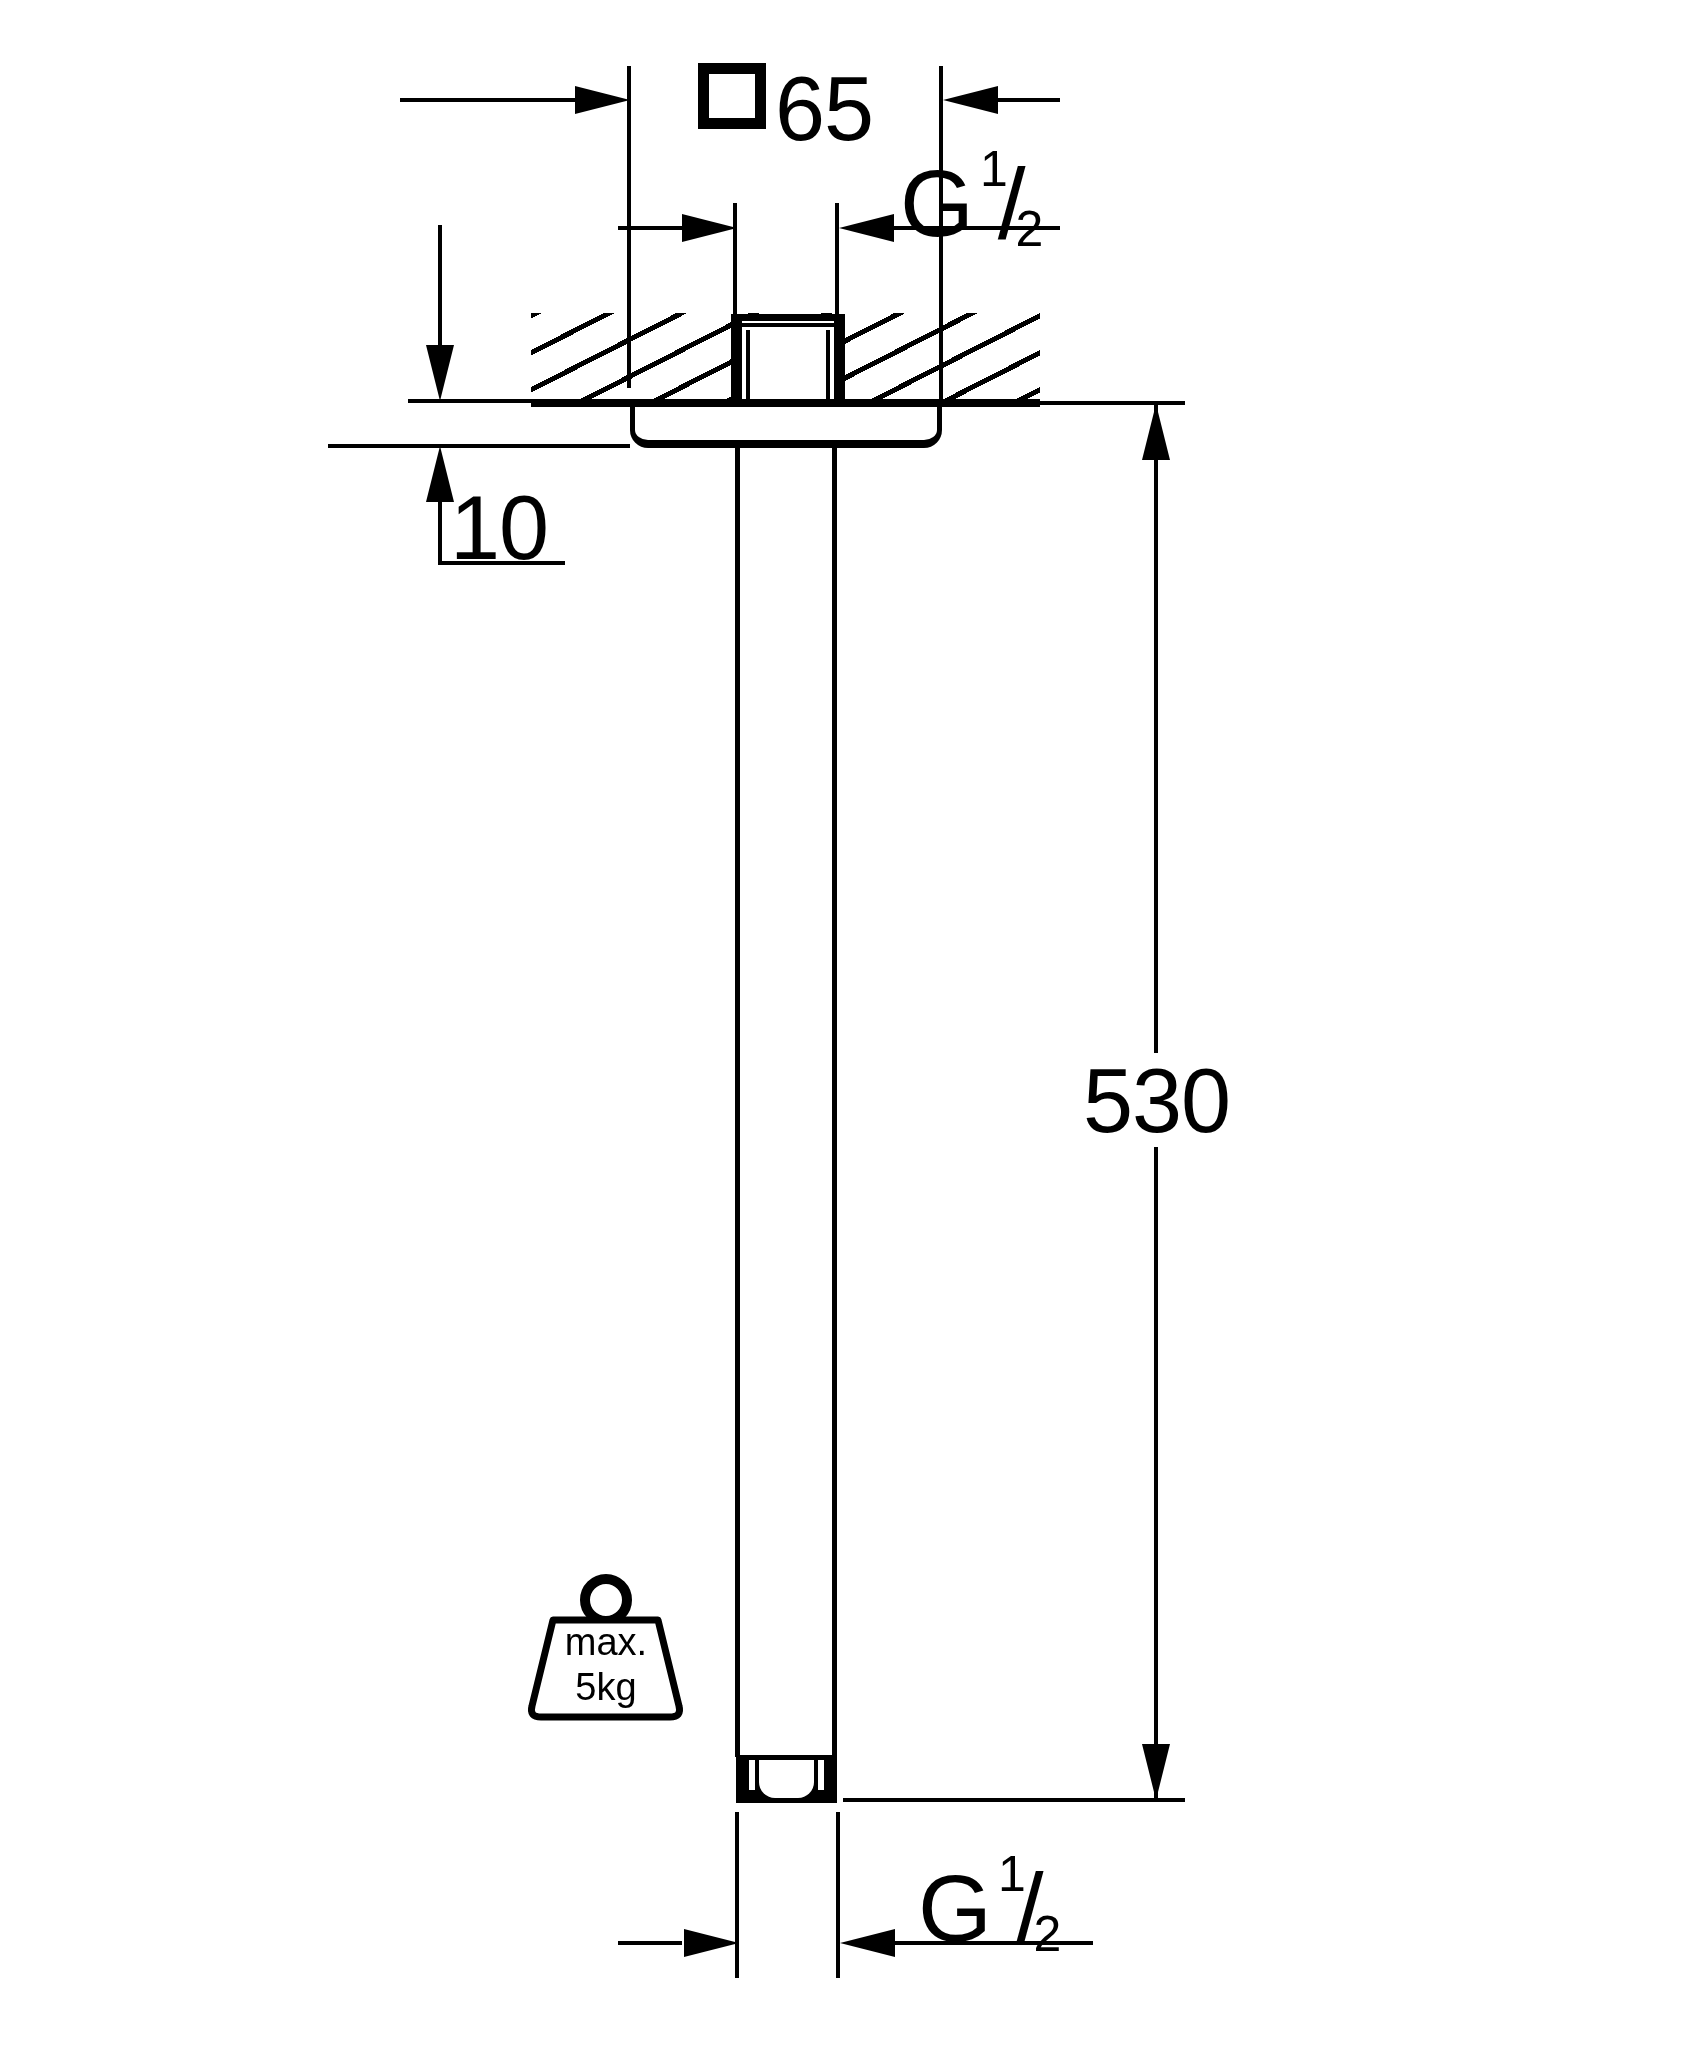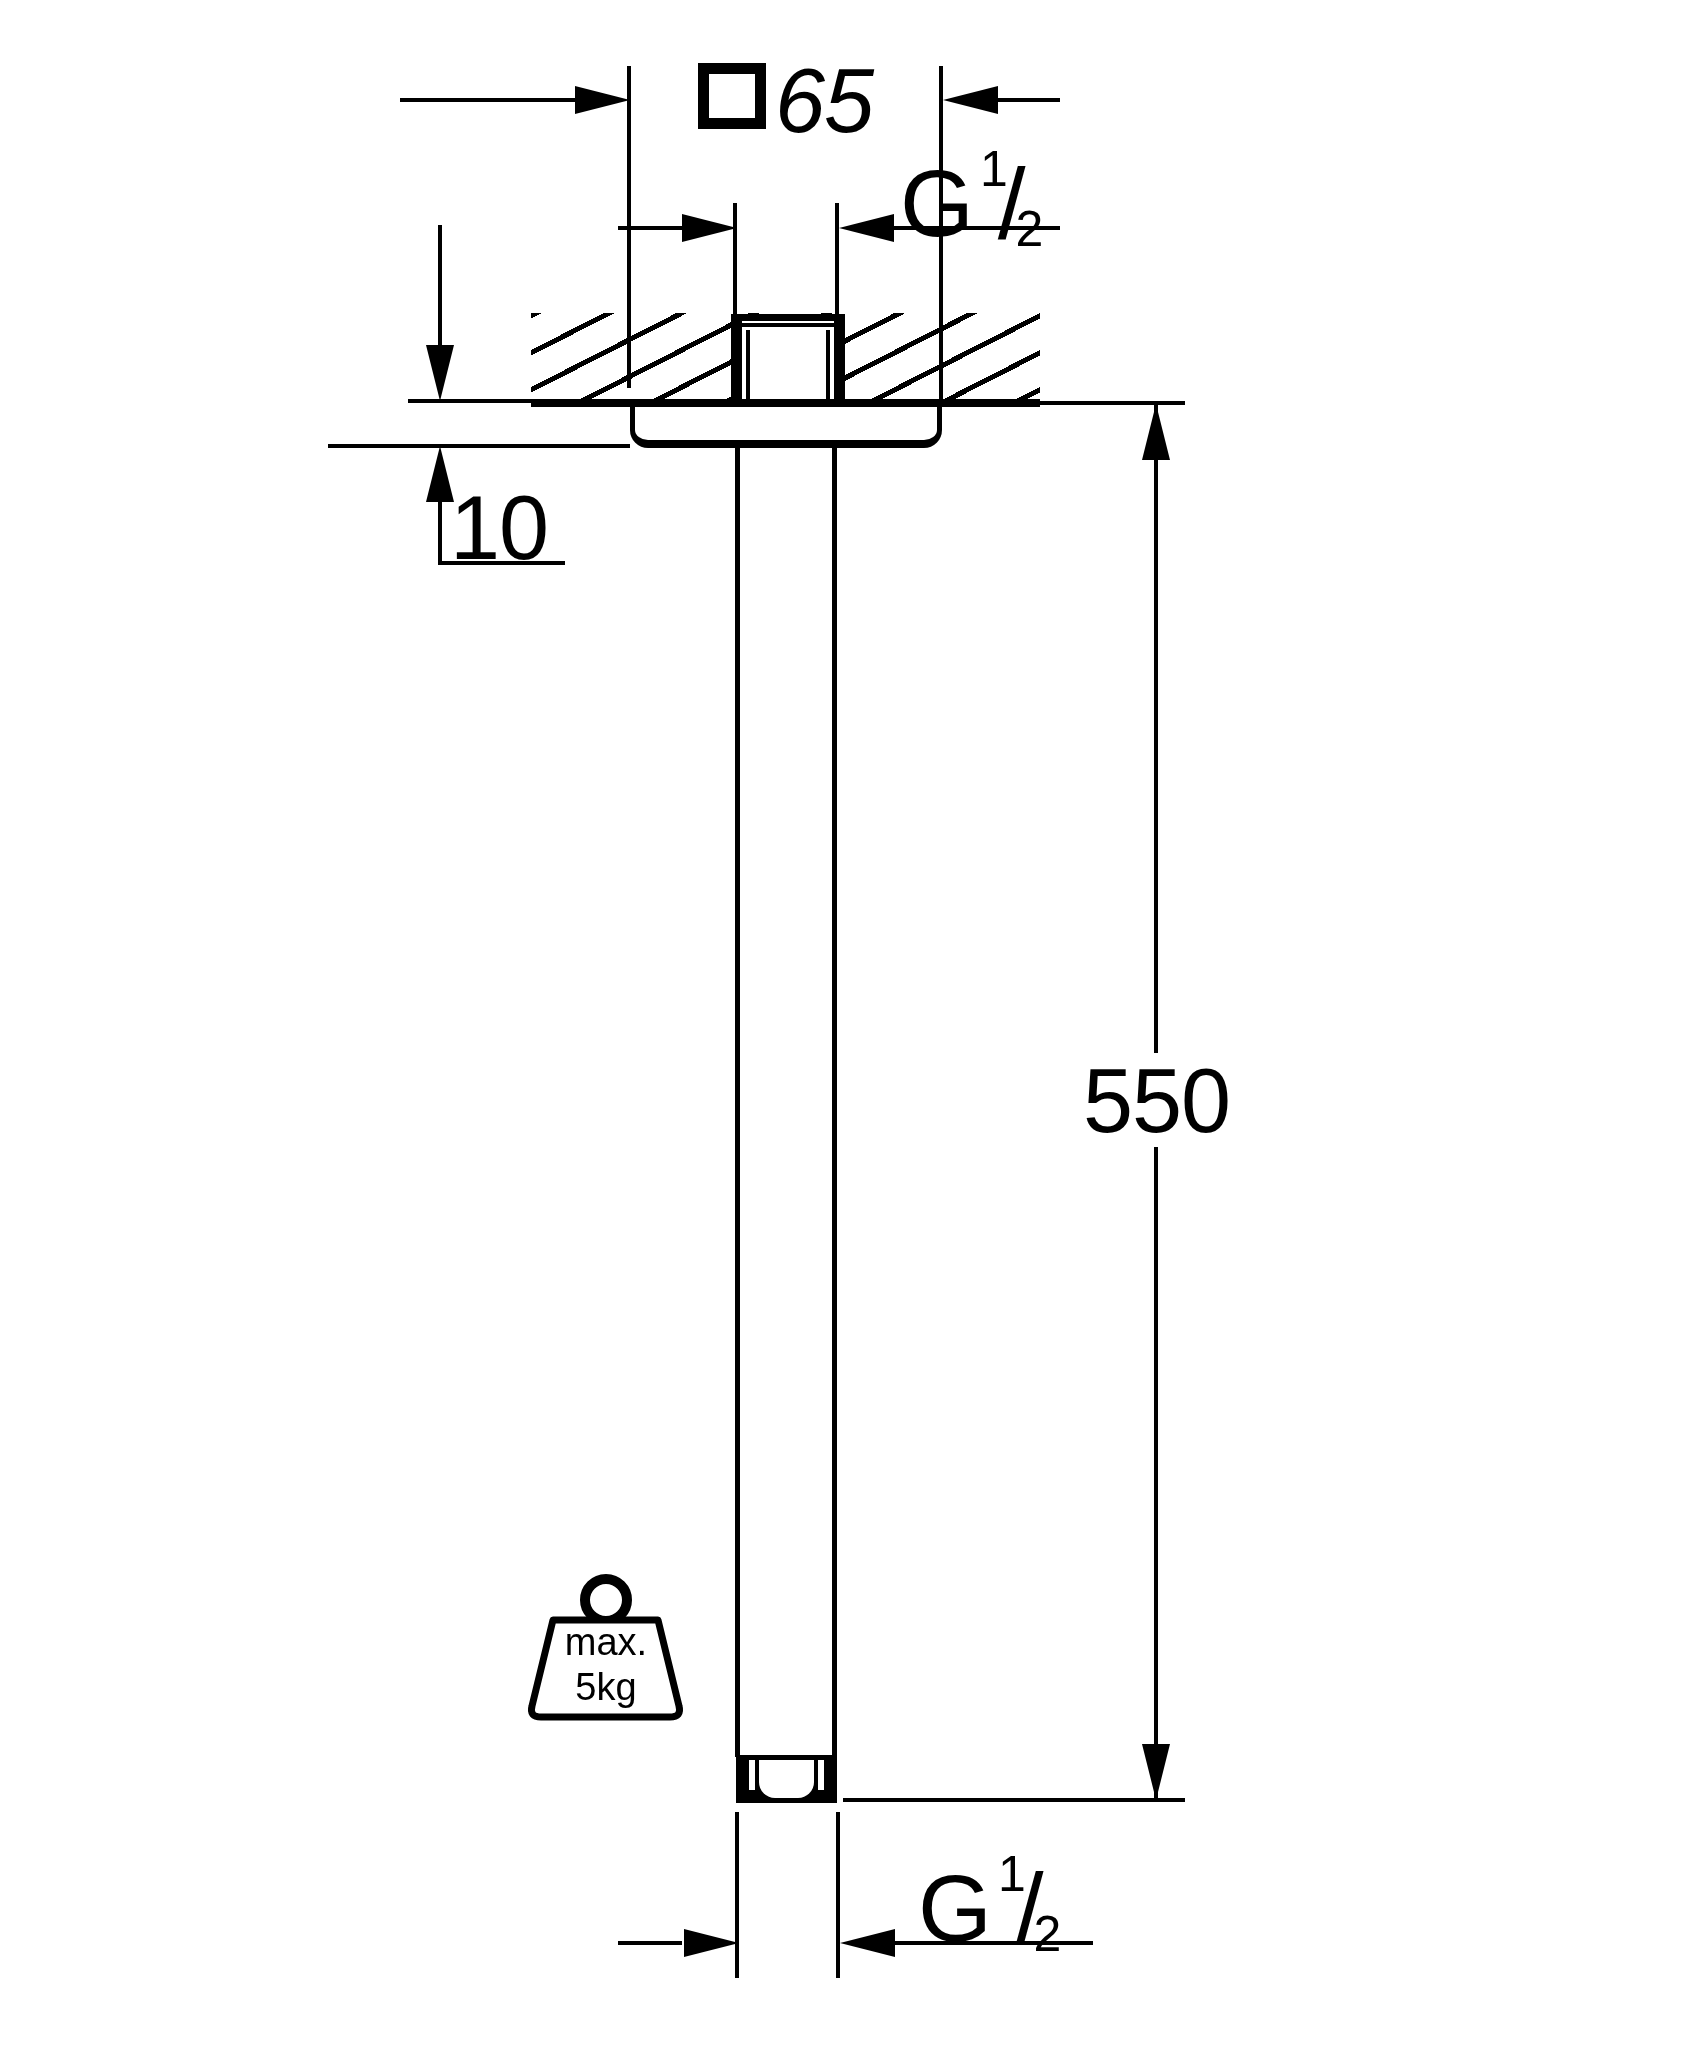--- a/index.html
+++ b/index.html
@@ -65,21 +65,21 @@
     <div class="hole"></div>
   </div>
 
   <div class="ln" style="left:400px;top:98px;width:177px;height:4px;"></div>
   <div class="ah ah-r" style="left:575px;top:86px;"></div>
   <div class="ln" style="left:627px;top:66px;width:4px;height:322px;"></div>
   <div class="ah ah-l" style="left:943px;top:86px;"></div>
   <div class="ln" style="left:996px;top:98px;width:64px;height:4px;"></div>
   <div class="ln" style="left:939px;top:66px;width:4px;height:334px;"></div>
   <div class="sq" style="left:698px;top:63px;"></div>
-  <div class="dimtext" style="left:775px;top:56px;font-style:italic;">65</div>
+  <div class="dimtext" style="left:775px;top:64px;">65</div>
 
   <div class="ln" style="left:618px;top:226px;width:64px;height:4px;"></div>
   <div class="ah ah-r" style="left:682px;top:214px;"></div>
   <div class="ln" style="left:733px;top:203px;width:4px;height:113px;"></div>
   <div class="ah ah-l" style="left:839px;top:214px;"></div>
   <div class="ln" style="left:893px;top:226px;width:167px;height:4px;"></div>
   <div class="ln" style="left:835px;top:203px;width:4px;height:113px;"></div>
   <div class="ghalf" style="left:900px;top:144px;">
     <span class="g">G</span><span class="n1">1</span><span class="sl">/</span><span class="n2">2</span>
   </div>
@@ -87,21 +87,21 @@
   <div class="ln" style="left:438px;top:225px;width:4px;height:120px;"></div>
   <div class="ah ah-d" style="left:426px;top:345px;"></div>
   <div class="ln" style="left:328px;top:444px;width:302px;height:4px;"></div>
   <div class="ah ah-u" style="left:426px;top:446px;"></div>
   <div class="ln" style="left:438px;top:499px;width:4px;height:66px;"></div>
   <div class="ln" style="left:438px;top:561px;width:127px;height:4px;"></div>
   <div class="dimtext" style="left:450px;top:483px;">10</div>
 
   <div class="ah ah-u" style="left:1142px;top:404px;"></div>
   <div class="ln" style="left:1154px;top:404px;width:4px;height:649px;"></div>
-  <div class="dimtext" style="left:1083px;top:1056px;">550</div>
+  <div class="dimtext" style="left:1083px;top:1056px;">530</div>
   <div class="ln" style="left:1154px;top:1147px;width:4px;height:653px;"></div>
   <div class="ah ah-d" style="left:1142px;top:1744px;"></div>
   <div class="ln" style="left:843px;top:1798px;width:342px;height:4px;"></div>
 
   <svg width="210" height="180" viewBox="500 1555 210 180" style="position:absolute;left:500px;top:1555px;">
     <circle cx="606" cy="1600" r="21" fill="#fff" stroke="#000" stroke-width="10"></circle>
     <path d="M553 1620 H658 L679 1706 Q682 1717 670 1717 H541 Q529 1717 532 1706 Z" fill="#fff" stroke="#000" stroke-width="7" stroke-linejoin="round"></path>
     <text x="606" y="1655" font-size="38" text-anchor="middle" fill="#000">max.</text>
     <text x="606" y="1700" font-size="38" text-anchor="middle" fill="#000">5kg</text>
   </svg>

